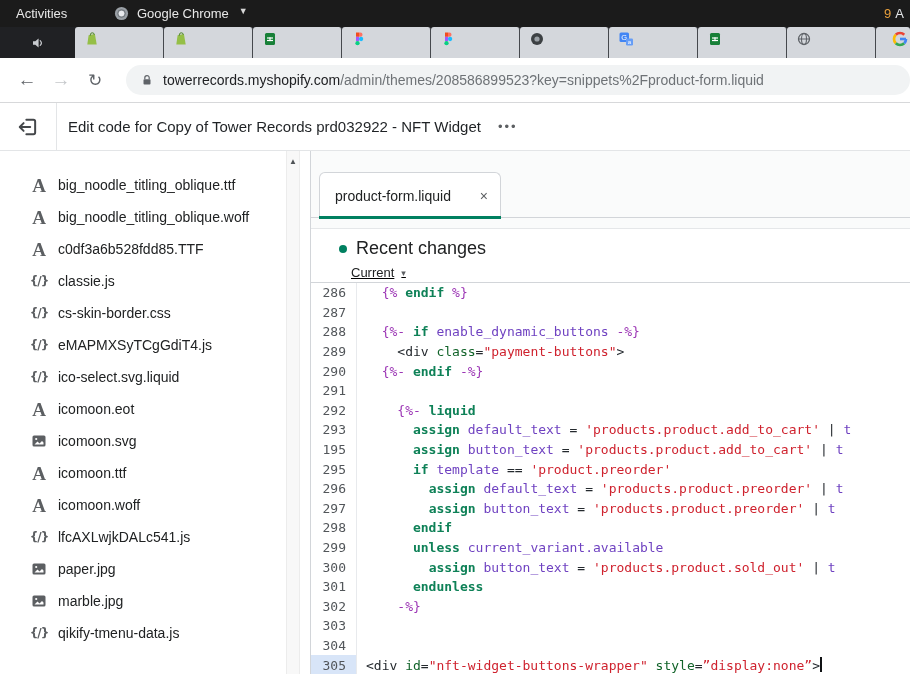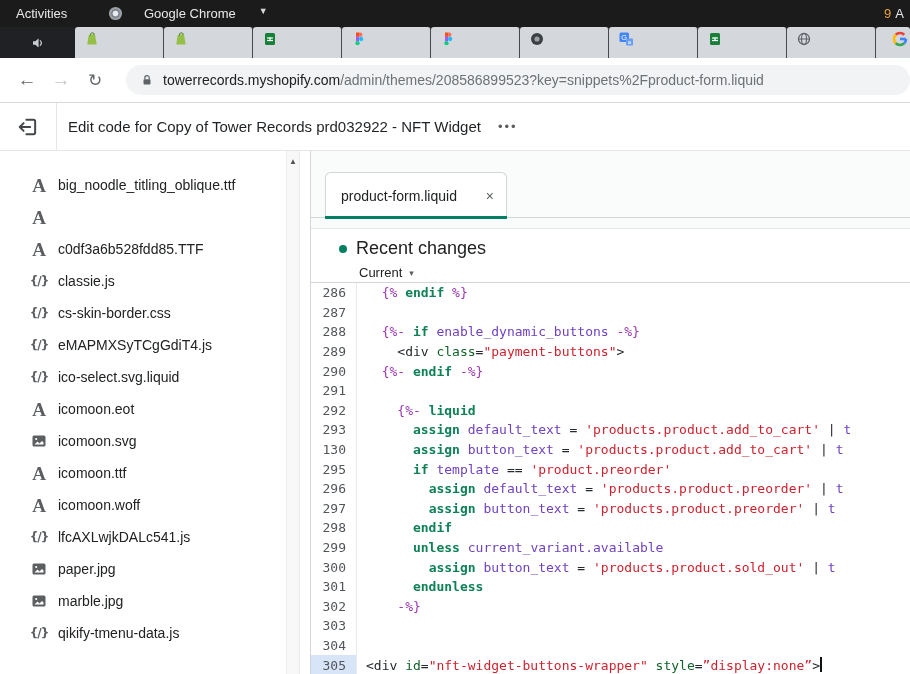--- a/index.html
+++ b/index.html
@@ -7,21 +7,21 @@
     width:910px;height:674px;overflow:hidden;position:relative;
     font-family:"Liberation Sans", sans-serif;background:#fff;
     -webkit-font-smoothing:antialiased;
   }
   .icon svg{display:block;}
 
   
   .gnome-bar{position:absolute;left:0;top:0;width:910px;height:27px;background:#1b1b1b;
     display:flex;align-items:center;color:#e8e8e8;font-size:13px;}
   .activities{padding:0 16px;height:100%;display:flex;align-items:center;}
-  .app-menu{position:absolute;left:108px;display:flex;align-items:flex-start;gap:21px;}
+  .app-menu{position:absolute;left:114px;display:flex;align-items:flex-start;gap:8px;}
   .app-menu .caret{font-size:9px;margin-left:2px;color:#d7d7d7;}
   .clock{position:absolute;left:884px;white-space:nowrap;font-size:13px;}
   .clock .num{color:#e9a03c;}
   .clock .rest{color:#e3e5e8;margin-left:4px;}
 
   
   .tabstrip{position:absolute;left:0;top:27px;width:910px;height:31px;background:#202124;
     display:flex;align-items:stretch;}
   .audio-zone{width:75px;display:flex;align-items:center;justify-content:center;flex:none;}
   .tab{width:89px;flex:none;background:#d4d7dc;display:flex;align-items:center;
@@ -64,32 +64,32 @@
   .glyph-font{font-family:"Liberation Serif", serif;font-weight:bold;font-size:19px;color:#5c5f62;line-height:1;}
   .glyph-code{font-family:"DejaVu Sans", sans-serif;font-weight:bold;font-size:12px;color:#5c5f62;letter-spacing:-1px;}
   .file-name{font-size:14px;color:#202223;margin-left:8px;white-space:nowrap;}
   .side-scrollbar{position:absolute;right:10px;top:0;bottom:0;width:14px;background:#f8f8f8;
     border-left:1px solid #ececec;border-right:1px solid #ececec;box-sizing:border-box;}
   .scroll-up{position:absolute;top:6px;left:0;right:0;text-align:center;font-size:8px;color:#4f5356;}
 
   
   .editor{flex:1;border-left:1px solid #d2d5d9;display:flex;flex-direction:column;overflow:hidden;background:#fff;}
   .tabrow{height:67px;flex:none;position:relative;background:#fafbfb;border-bottom:1px solid #d2d5d9;box-sizing:border-box;}
-  .filetab{position:absolute;left:14px;top:21px;width:182px;height:46px;box-sizing:border-box;background:#fff;
+  .filetab{position:absolute;left:8px;top:21px;width:182px;height:46px;box-sizing:border-box;background:#fff;
     border:1px solid #d2d5d9;border-bottom:none;border-radius:6px 6px 0 0;
     display:flex;align-items:center;padding:0 12px 0 15px;}
   .filetab::after{content:"";position:absolute;left:-1px;right:-1px;bottom:-1px;height:3px;background:var(--c-accent,#008060);}
   .filetab-name{font-size:14px;color:#202223;flex:1;}
   .filetab-close{font-size:14px;color:#5c5f62;}
   .strip{height:11px;flex:none;background:#fafbfb;border-bottom:1px solid #e5e7e9;box-sizing:border-box;}
   .recent{height:54px;flex:none;background:#fff;border-bottom:1px solid #d2d5d9;box-sizing:border-box;padding:9px 0 0 28px;}
   .recent-row{display:flex;align-items:center;}
   .recent-dot{width:8px;height:8px;border-radius:50%;background:var(--c-accent,#008060);flex:none;}
   .recent-label{font-size:18px;color:#202223;margin-left:9px;}
-  .version-row{margin:6px 0 0 20px;display:flex;align-items:center;}
+  .version-row{margin:6px 0 0 12px;display:flex;align-items:center;text-decoration:underline;}
   .version-label{font-size:13px;color:#202223;}
   .version-caret{font-size:9px;color:#5c5f62;margin-left:7px;}
 
   
   .code{flex:1;overflow:hidden;font-family:"DejaVu Sans Mono", monospace;font-size:13px;}
   .crow{height:19.6px;display:flex;align-items:center;}
   .ln{width:46px;flex:none;text-align:right;padding-right:10px;box-sizing:border-box;color:#52565a;
     border-right:1px solid #e8eaed;height:100%;display:flex;align-items:center;justify-content:flex-end;}
   .crow.active .ln{background:#d8e5f8;}
   .lc{padding-left:9px;white-space:pre;overflow:hidden;}
@@ -290,20 +290,21 @@
         <div class="file-item">
           <span class="icon">
             <span class="glyph-font">A</span>
           </span>
           <span class="file-name">big_noodle_titling_oblique.ttf</span>
         </div>
         <div class="file-item">
           <span class="icon">
             <span class="glyph-font">A</span>
           </span>
+          <span class="file-name">big_noodle_titling_oblique.woff</span>
         </div>
         <div class="file-item">
           <span class="icon">
             <span class="glyph-font">A</span>
           </span>
           <span class="file-name">c0df3a6b528fdd85.TTF</span>
         </div>
         <div class="file-item">
           <span class="icon">
             <span class="glyph-code">{/}</span>
@@ -439,21 +440,21 @@
         </div>
         <div class="crow">
           <span class="ln">292</span>
           <span class="lc"><span class="tok-p">    </span><span class="tok-d">{%-</span><span class="tok-p"> </span><span class="tok-k">liquid</span></span>
         </div>
         <div class="crow">
           <span class="ln">293</span>
           <span class="lc"><span class="tok-p">      </span><span class="tok-k">assign</span><span class="tok-p"> </span><span class="tok-v">default_text</span><span class="tok-p"> = </span><span class="tok-s">'products.product.add_to_cart'</span><span class="tok-p"> | </span><span class="tok-v">t</span></span>
         </div>
         <div class="crow">
-          <span class="ln">130</span>
+          <span class="ln">195</span>
           <span class="lc"><span class="tok-p">      </span><span class="tok-k">assign</span><span class="tok-p"> </span><span class="tok-v">button_text</span><span class="tok-p"> = </span><span class="tok-s">'products.product.add_to_cart'</span><span class="tok-p"> | </span><span class="tok-v">t</span></span>
         </div>
         <div class="crow">
           <span class="ln">295</span>
           <span class="lc"><span class="tok-p">      </span><span class="tok-k">if</span><span class="tok-p"> </span><span class="tok-v">template</span><span class="tok-p"> == </span><span class="tok-s">'product.preorder'</span></span>
         </div>
         <div class="crow">
           <span class="ln">296</span>
           <span class="lc"><span class="tok-p">        </span><span class="tok-k">assign</span><span class="tok-p"> </span><span class="tok-v">default_text</span><span class="tok-p"> = </span><span class="tok-s">'products.product.preorder'</span><span class="tok-p"> | </span><span class="tok-v">t</span></span>
         </div>

